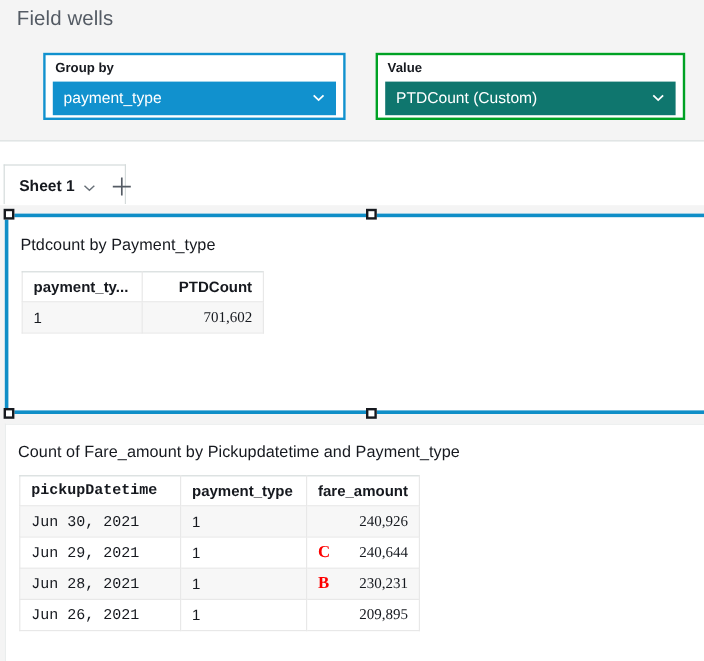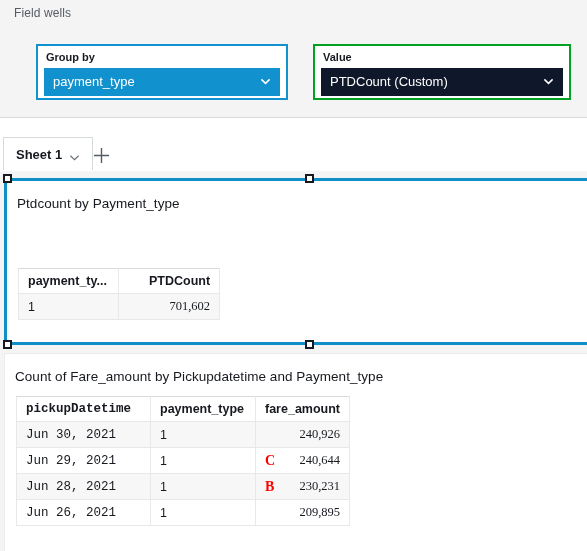--- a/index.html
+++ b/index.html
@@ -25,21 +25,21 @@
     position: absolute;
     left: 0; top: 0;
     width: 587px;
     height: 118px;
     background: #f4f4f4;
     border-bottom: 1px solid #d5dbdb;
   }
   .fieldwells-title {
     position: absolute;
     left: 14px; top: 6px;
-    font-size: 12px;
+    font-size: 17px;
     color: #545b64;
     letter-spacing: .1px;
   }
 
   .well {
     position: absolute;
     top: 44px;
     height: 56px;
     background: #ffffff;
     border: 2px solid #0f8ec7;
@@ -65,21 +65,21 @@
     color: #ffffff;
     font-size: 13px;
     padding-left: 9px;
     padding-right: 30px;
     white-space: nowrap;
     overflow: hidden;
     text-overflow: ellipsis;
     cursor: pointer;
   }
   .pill.blue  { background: #1191ce; }
-  .pill.green { background: #0f172a; }
+  .pill.green { background: #0f766e; }
 
   .chev {
     position: absolute;
     right: 9px;
     top: 50%;
     width: 11px; height: 11px;
     margin-top: -6px;
   }
   .chev svg { display: block; }
 
@@ -87,21 +87,21 @@
   .tabbar {
     position: absolute;
     left: 0; top: 118px;
     width: 587px; height: 53px;
     background: #ffffff;
   }
   .tab {
     position: absolute;
     left: 3px; top: 19px;
     height: 34px;
-    padding: 0 12px 0 12px;
+    padding: 0 24px 0 12px;
     background: #ffffff;
     border: 1px solid #d5dbdb;
     border-bottom: none;
     display: flex;
     align-items: center;
     gap: 7px;
     cursor: pointer;
   }
   .tab-label {
     font-size: 13px;
@@ -185,21 +185,21 @@
     white-space: nowrap;
     overflow: hidden;
   }
   table.qs tbody tr:nth-child(odd)  td { background: #f7f7f7; }
   table.qs tbody tr:nth-child(even) td { background: #ffffff; }
   .num { text-align: right; font-family: Liberation Serif, serif; }
   .hnum { text-align: right; }
 
   .tbl-top {
     position: absolute;
-    left: 11px; top: 45px; margin-top: 42px;
+    left: 11px; top: 45px;
   }
   .tbl-top th.c1, .tbl-top td.c1 { width: 100px; }
   .tbl-top th.c2, .tbl-top td.c2 { width: 78px; padding-left: 30px; }
 
   .annot {
     position: absolute;
     color: #fe0000;
     font-weight: bold;
     font-size: 17px;
     letter-spacing: .2px;

